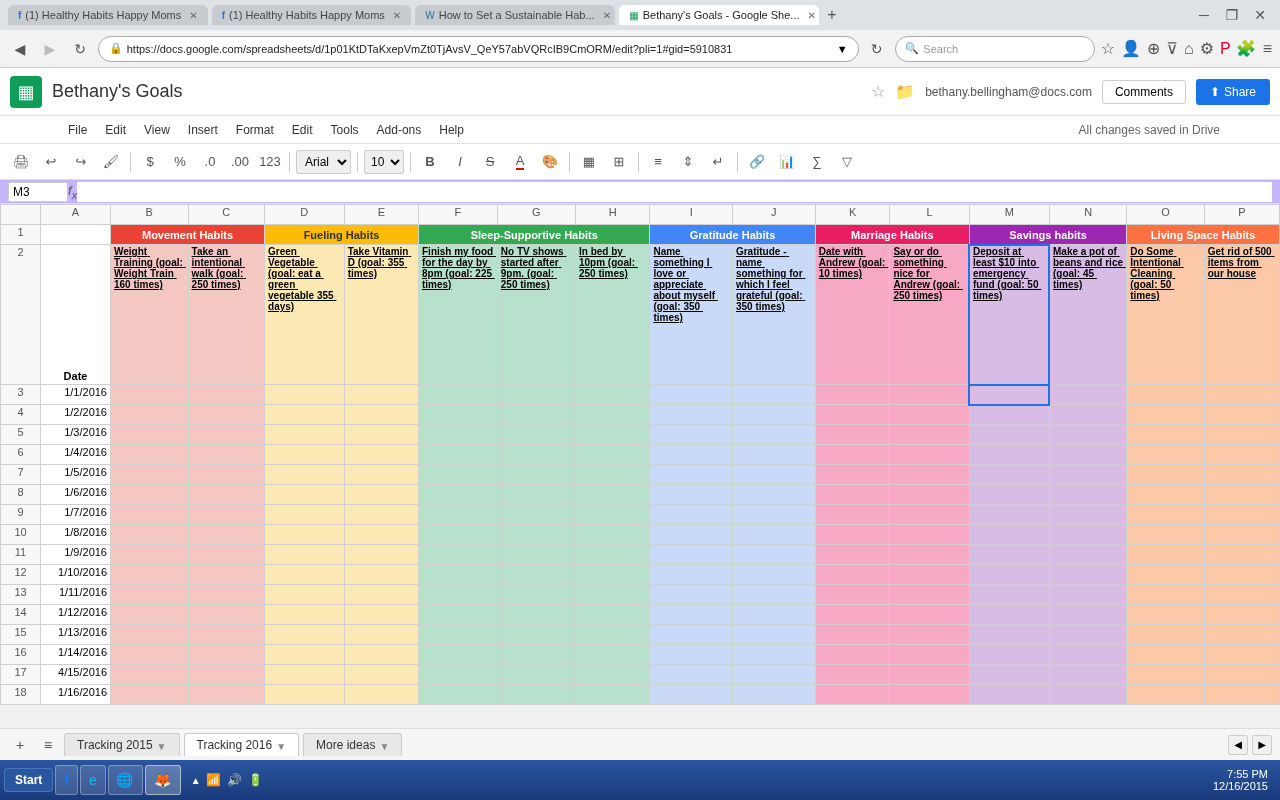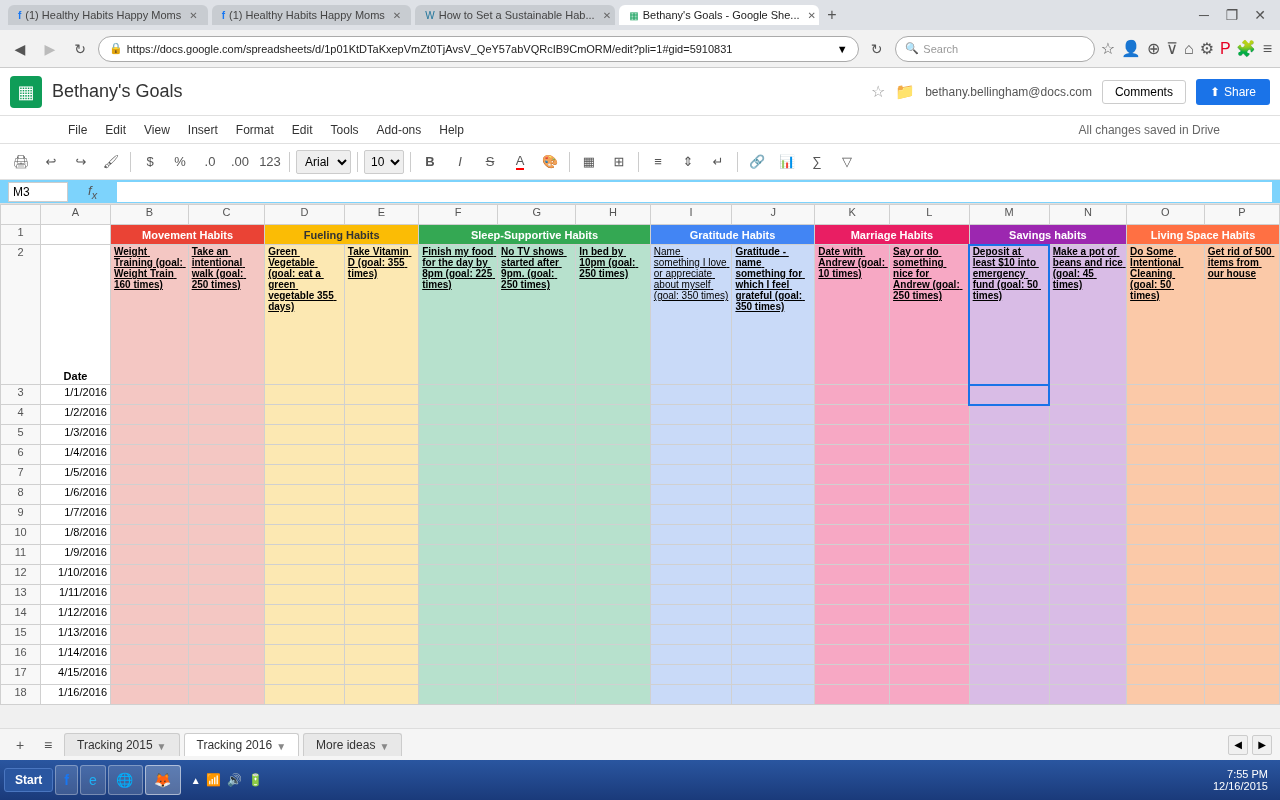--- a/index.html
+++ b/index.html
@@ -129,27 +129,27 @@
       cursor: pointer; border-radius: 3px;
       display: flex; align-items: center; justify-content: center;
       font-size: 13px; color: #555;
     }
     .fmt-separator { width: 1px; height: 20px; background: #ccc; margin: 0 2px; }
     .font-select { height: 24px; border: 1px solid #ccc; border-radius: 2px; font-size: 12px; padding: 0 4px; }
     .font-size-select { width: 40px; height: 24px; border: 1px solid #ccc; border-radius: 2px; font-size: 12px; padding: 0 2px; }
 
     
     .formula-bar {
-      background: #7dd3fc;
+      background: #c4b5fd;
       display: flex;
       align-items: center;
       padding: 0 8px;
       height: 24px;
       border-bottom: 1px solid #e0e0e0;
-      gap: 20px;
+      gap: 0;
     }
     .cell-ref { width: 60px; border: 1px solid #ccc; height: 20px; font-size: 12px; padding: 0 4px; }
     .formula-input { flex: 1; height: 20px; border: none; font-size: 12px; }
     table.sheet {
       border-collapse: collapse;
       font-size: 11px;
     }
     table.sheet th, table.sheet td {
       border: 1px solid #d0d0d0;
       min-width: 70px;
@@ -495,21 +495,21 @@
           <tr style="height: 140px;">
             <td class="row-header">2</td>
             <td class="empty-col center" style="font-size:11px; font-weight:bold; vertical-align:bottom; padding-bottom:2px;">Date</td>
             <td class="cat-movement-light" style="font-size:10px; font-weight:bold; text-decoration:underline; vertical-align:top;">Weight Training (goal: Weight Train 160 times)</td>
             <td class="cat-movement-light" style="font-size:10px; font-weight:bold; text-decoration:underline; vertical-align:top;">Take an intentional walk (goal: 250 times)</td>
             <td class="cat-fueling-light" style="font-size:10px; font-weight:bold; text-decoration:underline; vertical-align:top;">Green Vegetable (goal: eat a green vegetable 355 days)</td>
             <td class="cat-fueling-light" style="font-size:10px; font-weight:bold; text-decoration:underline; vertical-align:top;">Take Vitamin D (goal: 355 times)</td>
             <td class="cat-sleep-light" style="font-size:10px; font-weight:bold; text-decoration:underline; vertical-align:top;">Finish my food for the day by 8pm (goal: 225 times)</td>
             <td class="cat-sleep-light" style="font-size:10px; font-weight:bold; text-decoration:underline; vertical-align:top;">No TV shows started after 9pm. (goal: 250 times)</td>
             <td class="cat-sleep-light" style="font-size:10px; font-weight:bold; text-decoration:underline; vertical-align:top;">In bed by 10pm (goal: 250 times)</td>
-            <td class="cat-gratitude-light" style="font-size:10px; font-weight:normal; text-decoration:underline; vertical-align:top;">Name something I love or appreciate about myself (goal: 350 times)</td>
+            <td class="cat-gratitude-light" style="font-size:10px; font-weight:bold; text-decoration:underline; vertical-align:top;">Name something I love or appreciate about myself (goal: 350 times)</td>
             <td class="cat-gratitude-light" style="font-size:10px; font-weight:bold; text-decoration:underline; vertical-align:top;">Gratitude - name something for which I feel grateful (goal: 350 times)</td>
             <td class="cat-marriage-light" style="font-size:10px; font-weight:bold; text-decoration:underline; vertical-align:top;">Date with Andrew (goal: 10 times)</td>
             <td class="cat-marriage-light" style="font-size:10px; font-weight:bold; text-decoration:underline; vertical-align:top;">Say or do something nice for Andrew (goal: 250 times)</td>
             <td class="cat-savings-light selected" style="font-size:10px; font-weight:bold; text-decoration:underline; vertical-align:top;">Deposit at least $10 into emergency fund (goal: 50 times)</td>
             <td class="cat-savings-light" style="font-size:10px; font-weight:bold; text-decoration:underline; vertical-align:top;">Make a pot of beans and rice (goal: 45 times)</td>
             <td class="cat-living-light" style="font-size:10px; font-weight:bold; text-decoration:underline; vertical-align:top;">Do Some Intentional Cleaning (goal: 50 times)</td>
             <td class="cat-living-light" style="font-size:10px; font-weight:bold; text-decoration:underline; vertical-align:top;">Get rid of 500 items from our house</td>
           </tr>
 
           <tr>

